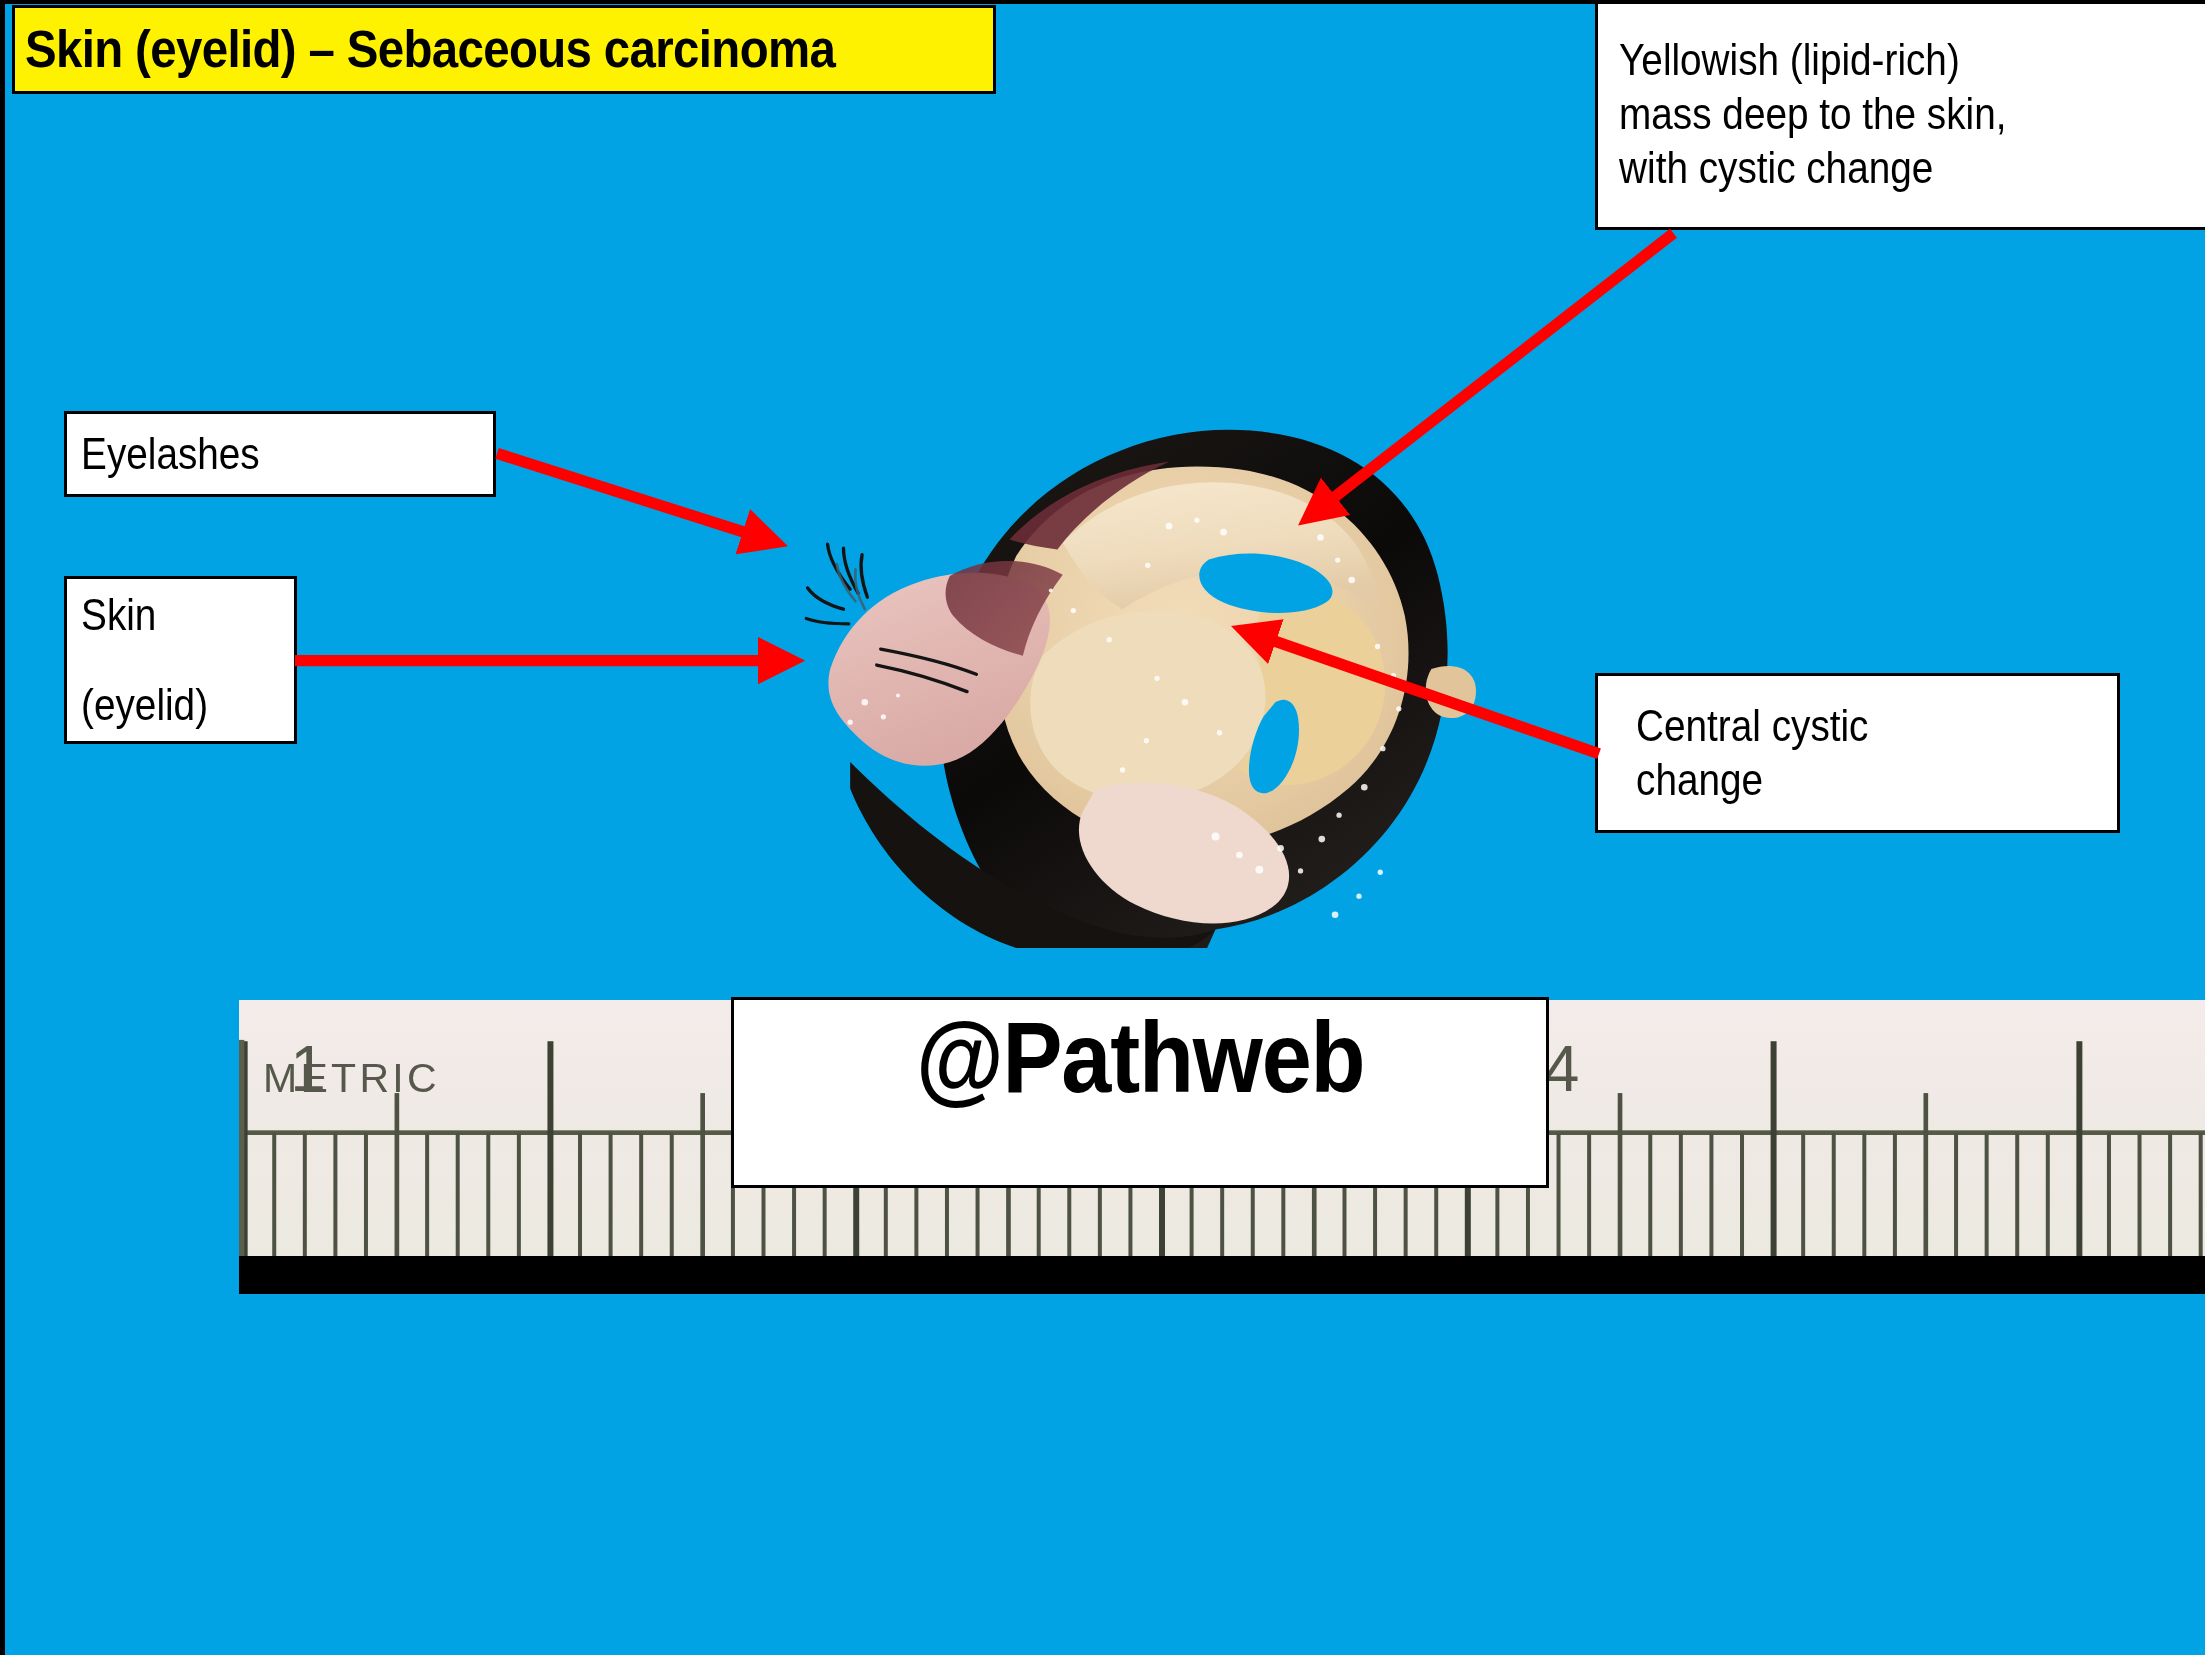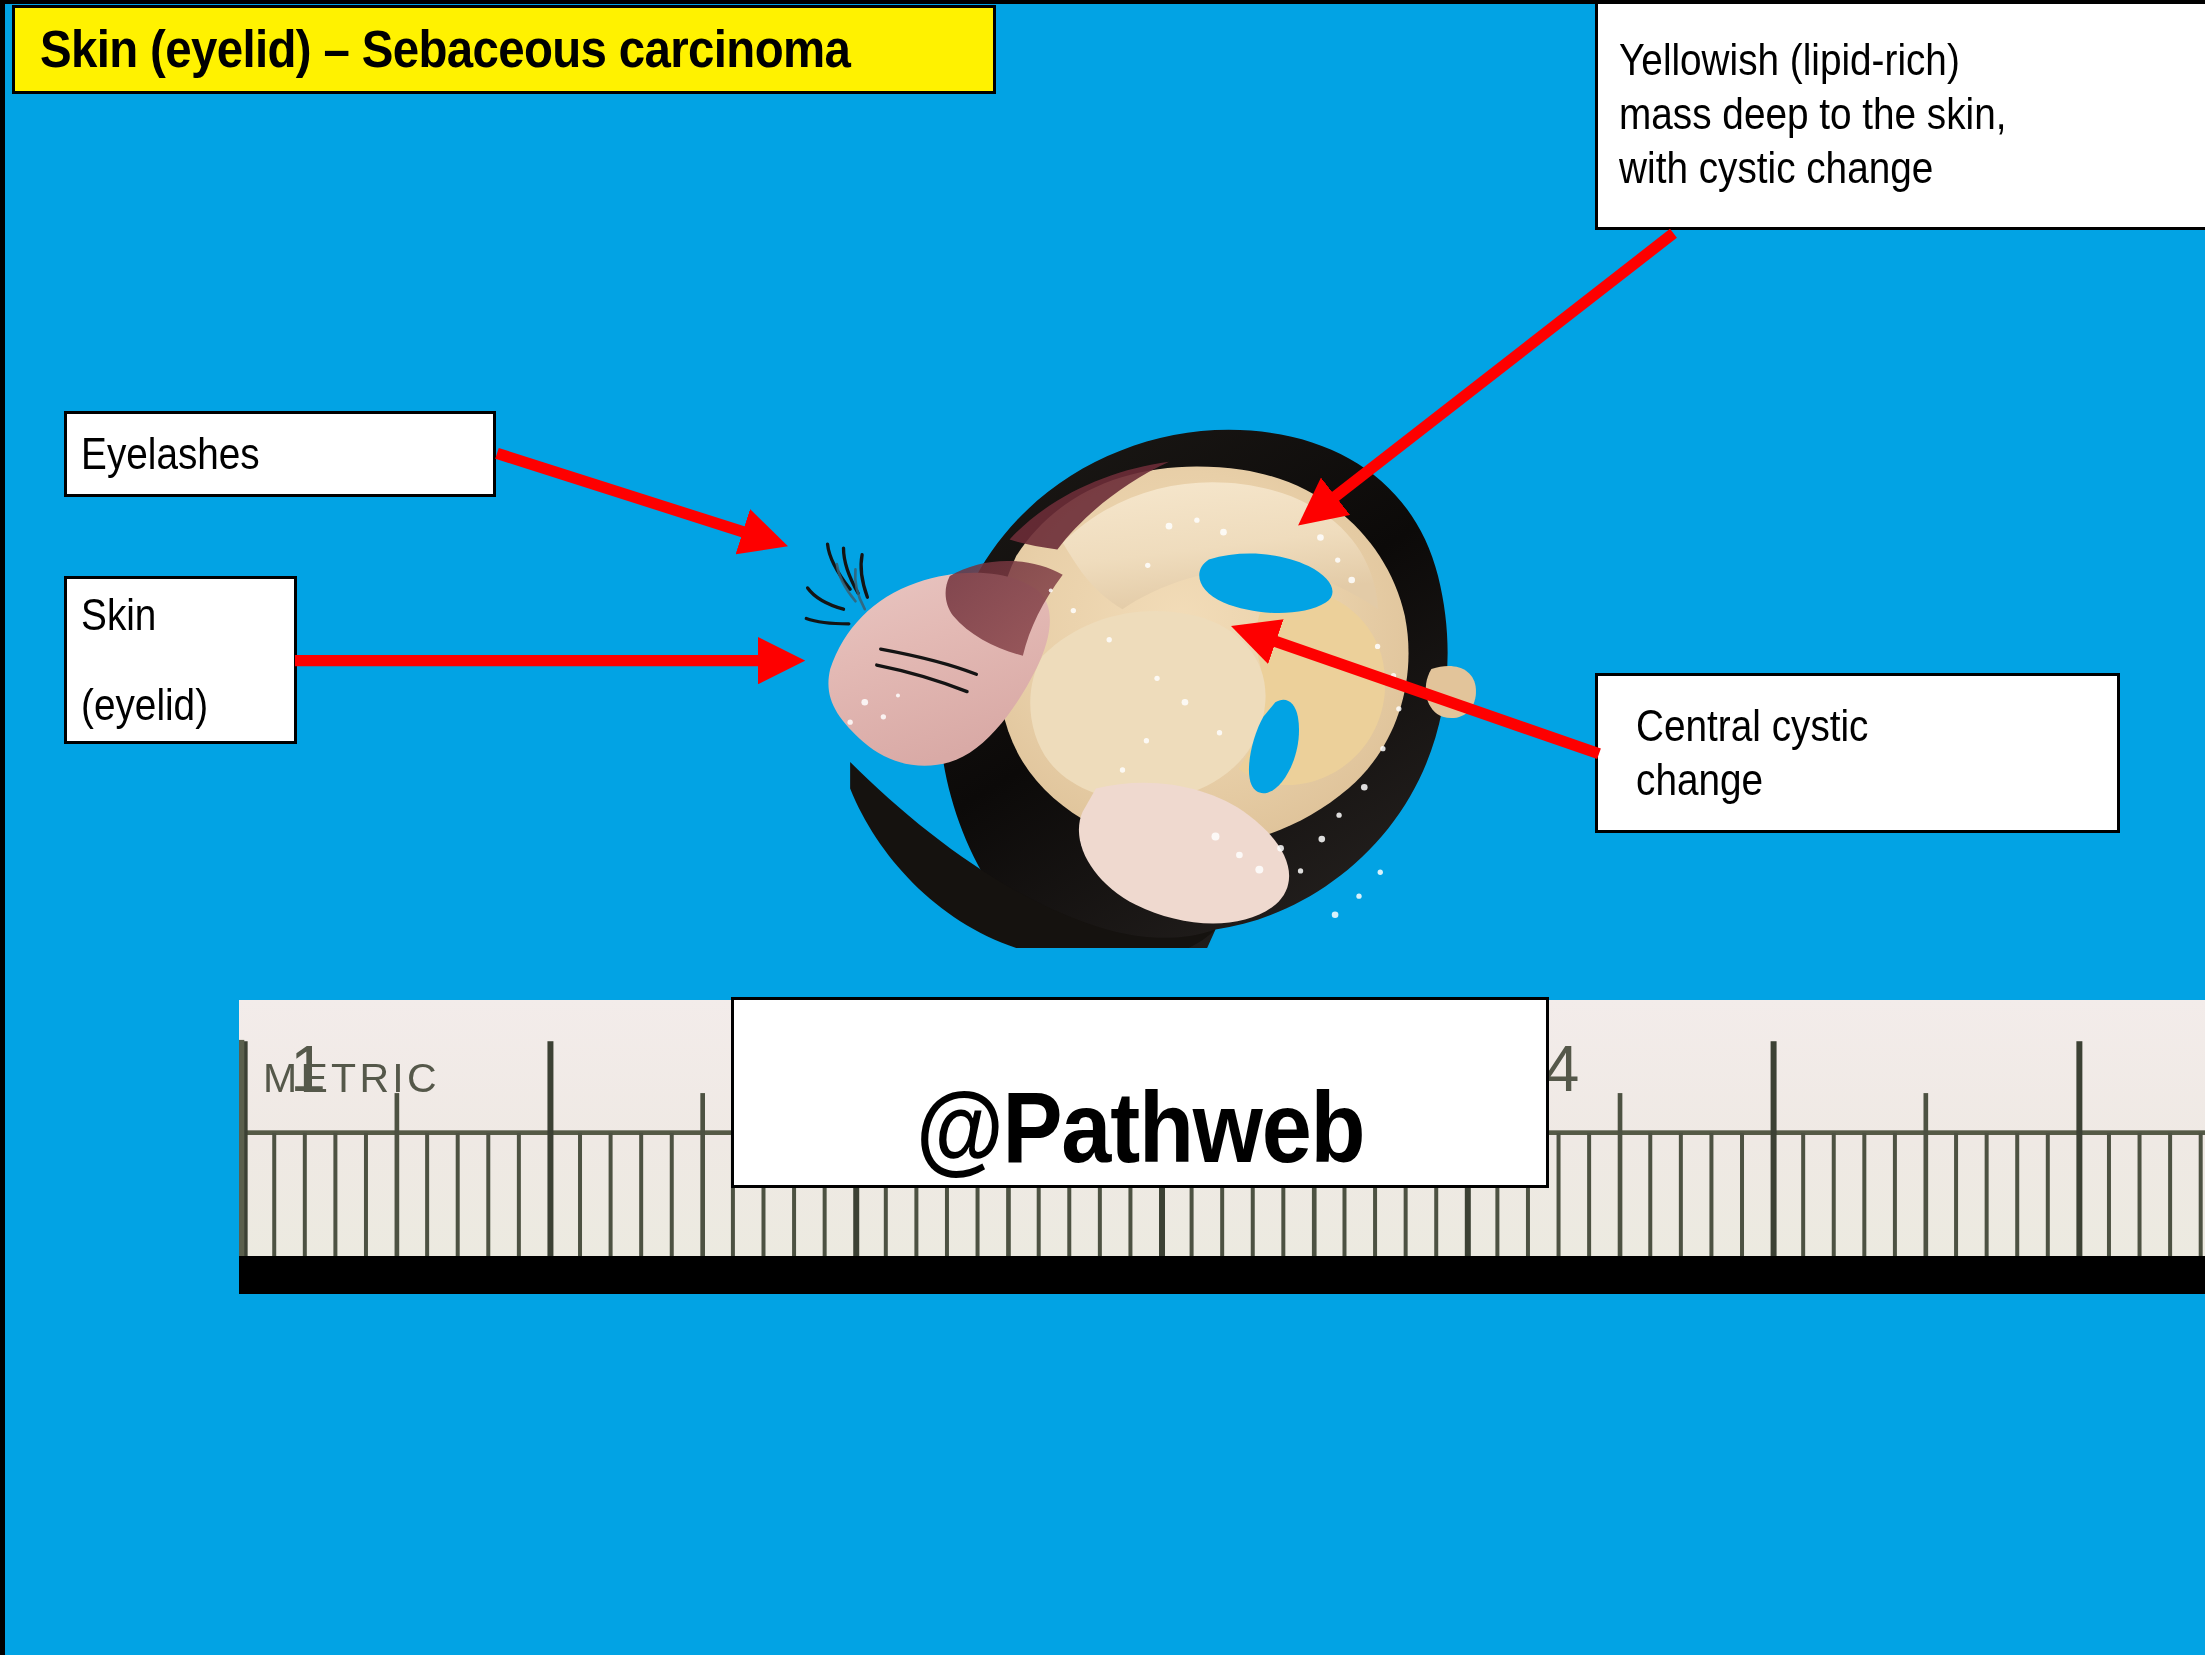--- a/index.html
+++ b/index.html
@@ -24,21 +24,21 @@
     position: absolute;
     left: 6.6px;
     top: 0.7px;
     width: 984px;
     height: 89px;
     background: #fff200;
     border: 3.3px solid #000;
     box-sizing: border-box;
     display: flex;
     align-items: center;
-    padding-left: 25px;
+    padding-left: 10px;
   }
   #title-text {
     font-family: "Liberation Sans Narrow", "Liberation Sans", sans-serif;
     font-weight: 700;
     font-size: 51px;
     line-height: 1;
     color: #000;
     letter-spacing: -0.7px;
     transform: scaleX(0.93);
     transform-origin: left center;
@@ -154,21 +154,21 @@
   #watermark {
     position: absolute;
     left: 726px;
     top: 993px;
     width: 818px;
     height: 191px;
     background: #fff;
     border: 3.3px solid #000;
     box-sizing: border-box;
     display: flex;
-    align-items: flex-end;
+    align-items: flex-start;
     justify-content: center;
   }
   #watermark-text {
     font-family: "Liberation Sans Narrow", "Liberation Sans", sans-serif;
     font-weight: 700;
     font-size: 100px;
     color: #000;
     transform: scaleX(0.90);
     letter-spacing: -1.3px;
   }

